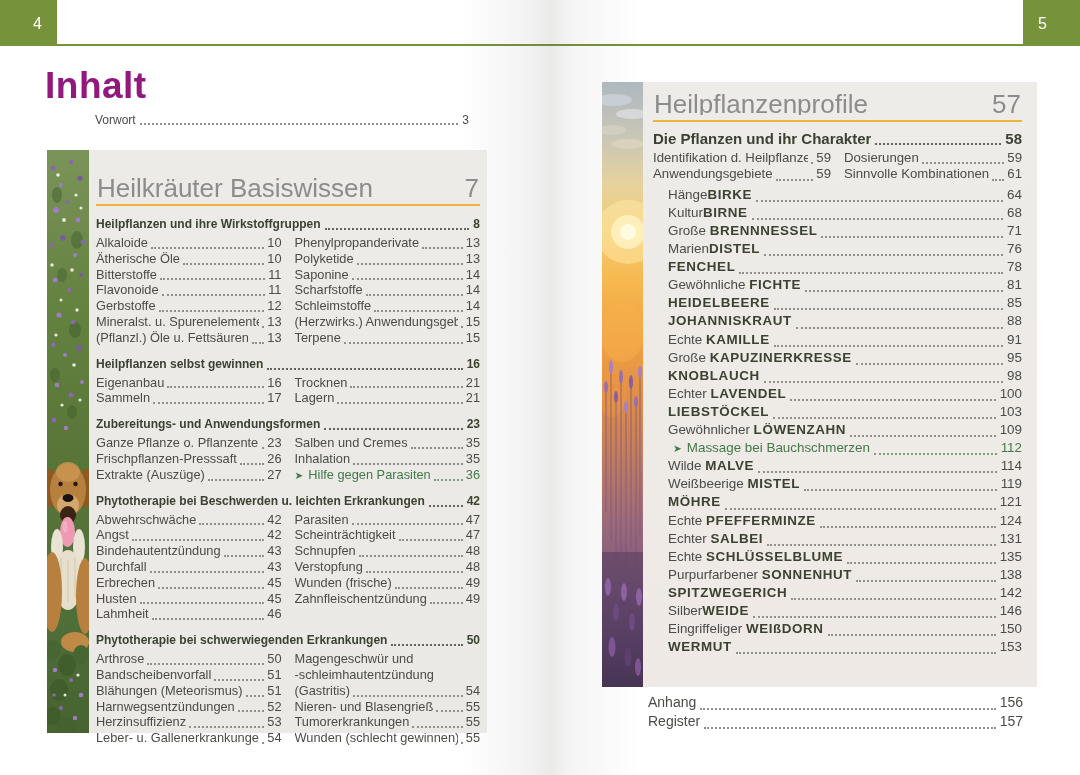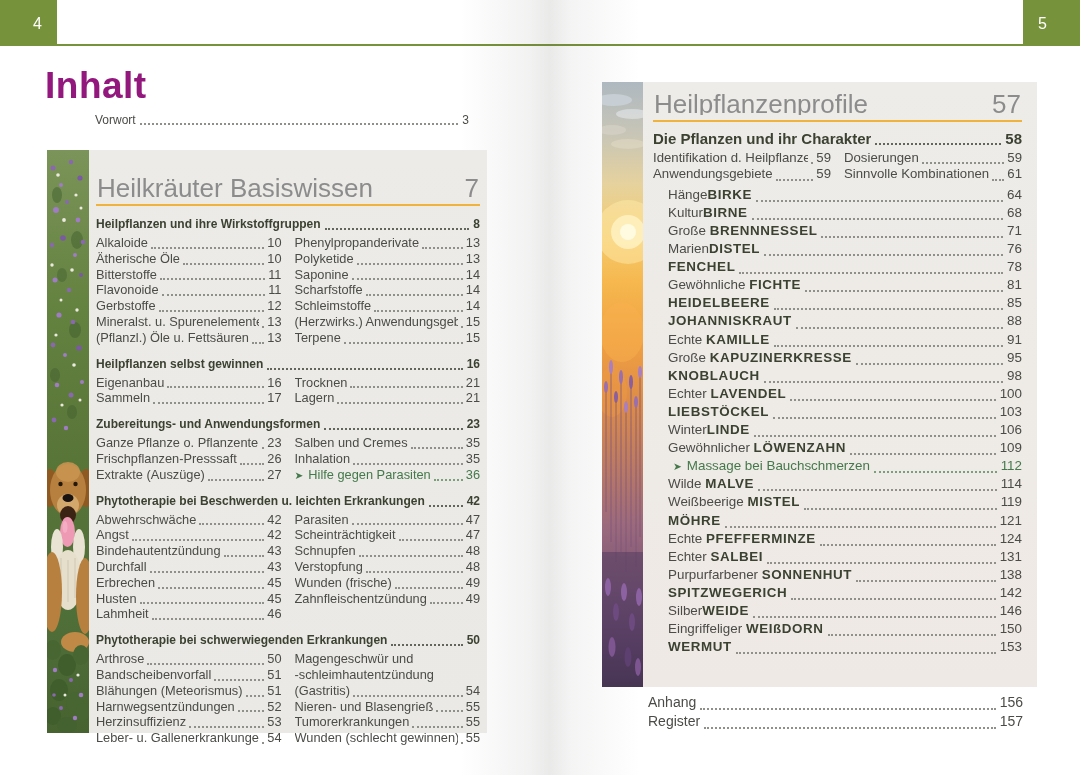--- a/index.html
+++ b/index.html
@@ -630,25 +630,20 @@
         <span class="label"><span class="prefix">Echter </span><span class="caps">LAVENDEL</span></span>
         <span class="leader"></span>
         <span class="pagenum">100</span>
       </div>
       <div class="row">
         <span class="label"><span class="prefix"></span><span class="caps">LIEBSTÖCKEL</span></span>
         <span class="leader"></span>
         <span class="pagenum">103</span>
       </div>
       <div class="row">
-        <span class="label"><span class="prefix">Winter</span><span class="caps">LINDE</span></span>
-        <span class="leader"></span>
-        <span class="pagenum">106</span>
-      </div>
-      <div class="row">
         <span class="label"><span class="prefix">Gewöhnlicher </span><span class="caps">LÖWENZAHN</span></span>
         <span class="leader"></span>
         <span class="pagenum">109</span>
       </div>
       <div class="row special">
         <span class="arrow">➤</span>
         <span class="label">Massage bei Bauchschmerzen</span>
         <span class="leader"></span>
         <span class="pagenum">112</span>
       </div>
@@ -669,20 +664,25 @@
       </div>
       <div class="row">
         <span class="label"><span class="prefix">Echte </span><span class="caps">PFEFFERMINZE</span></span>
         <span class="leader"></span>
         <span class="pagenum">124</span>
       </div>
       <div class="row">
         <span class="label"><span class="prefix">Echter </span><span class="caps">SALBEI</span></span>
         <span class="leader"></span>
         <span class="pagenum">131</span>
+      </div>
+      <div class="row">
+        <span class="label"><span class="prefix">Echte </span><span class="caps">SCHLÜSSELBLUME</span></span>
+        <span class="leader"></span>
+        <span class="pagenum">135</span>
       </div>
       <div class="row">
         <span class="label"><span class="prefix">Purpurfarbener </span><span class="caps">SONNENHUT</span></span>
         <span class="leader"></span>
         <span class="pagenum">138</span>
       </div>
       <div class="row">
         <span class="label"><span class="prefix"></span><span class="caps">SPITZWEGERICH</span></span>
         <span class="leader"></span>
         <span class="pagenum">142</span>

